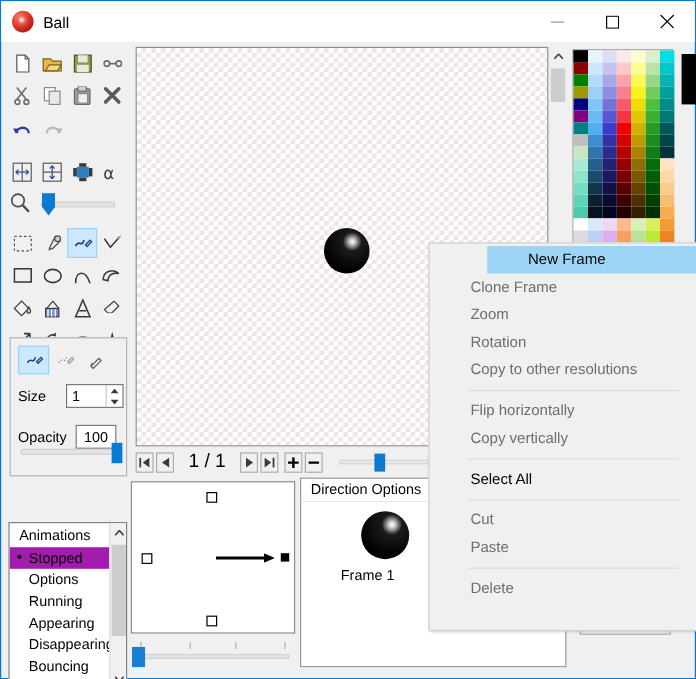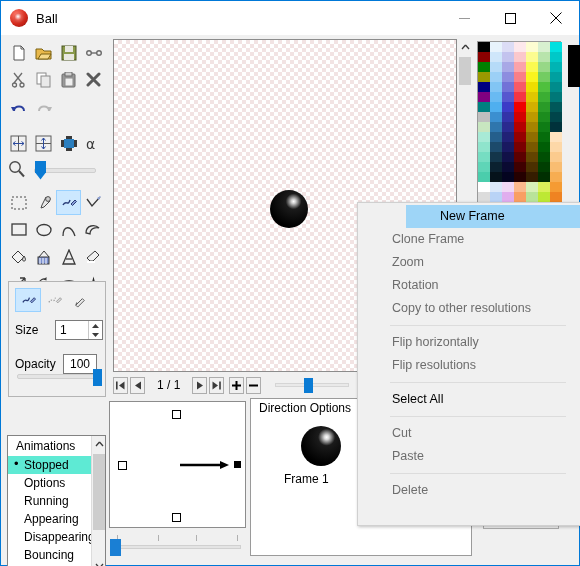--- a/index.html
+++ b/index.html
@@ -107,21 +107,21 @@
   }
 
   
   .anim-box {
     position:absolute; left:5px; top:400px; width:99px; height:140px;
     background:#fff; border:1px solid #828282;
     overflow:hidden;
   }
   .anim-head { font-size:12px; padding:3px 0 3px 8px; color:#000; }
   .anim-item { font-size:12px; padding:1px 0 1px 16px; position:relative; height:18px; line-height:16px;}
-  .anim-item.sel { background:#5eead4; }
+  .anim-item.sel { background:#a21caf; }
   .anim-item.sel::before {
     content:"•"; position:absolute; left:6px; top:0px; font-size:13px;
   }
   .anim-scroll {
     position:absolute; right:0; top:0; width:14px; height:100%;
     background:#f0f0f0; border-left:1px solid #dcdcdc;
   }
   .anim-thumb { position:absolute; left:1px; top:18px; width:12px; height:76px; background:#cdcdcd; }
   .sc-arrow { width:14px; height:16px; display:flex; align-items:center; justify-content:center; }
 
@@ -151,21 +151,21 @@
 
   
   .navbar {
     position:absolute; left:112px; top:373px; width:344px; height:22px;
     display:flex; align-items:center; gap:2px;
   }
   .navbtn {
     width:15px; height:17px; border:1px solid #adadad; background:#f0f0f0;
     display:flex; align-items:center; justify-content:center;
   }
-  .navcount { font-size:12px; padding:0 10px; }
+  .navcount { font-size:16px; padding:0 10px; }
   .nav-slider {
     width:74px; height:4px; background:#e9e9e9; border:1px solid #d5d5d5;
     position:relative; margin-left:12px;
   }
   .nav-thumb { position:absolute; left:28px; top:-6px; width:9px; height:15px; background:#0a7bd4; }
   .chev { margin-left:14px; font-size:13px; color:#333; }
   .navswatch { width:24px; height:18px; background:#c8c8c8; margin-left:5px; }
 
   
   .preview {
@@ -768,21 +768,21 @@
   <div class="dlgbtn" id="ok-button">OK</div>
 
   <div class="ctxmenu" id="context-menu">
       <div class="mi enabled hl">New Frame</div>
       <div class="mi">Clone Frame</div>
       <div class="mi">Zoom</div>
       <div class="mi">Rotation</div>
       <div class="mi">Copy to other resolutions</div>
       <div class="msep"></div>
       <div class="mi">Flip horizontally</div>
-      <div class="mi">Flip resolutions</div>
+      <div class="mi">Copy vertically</div>
       <div class="msep"></div>
       <div class="mi enabled">Select All</div>
       <div class="msep"></div>
       <div class="mi">Cut</div>
       <div class="mi">Paste</div>
       <div class="msep"></div>
       <div class="mi">Delete</div>
     </div>
 
 </div>

